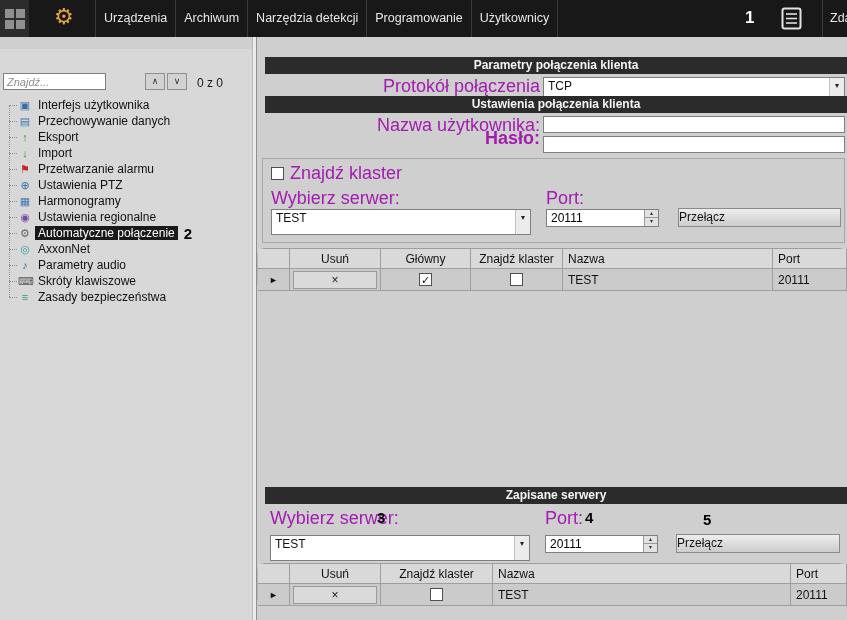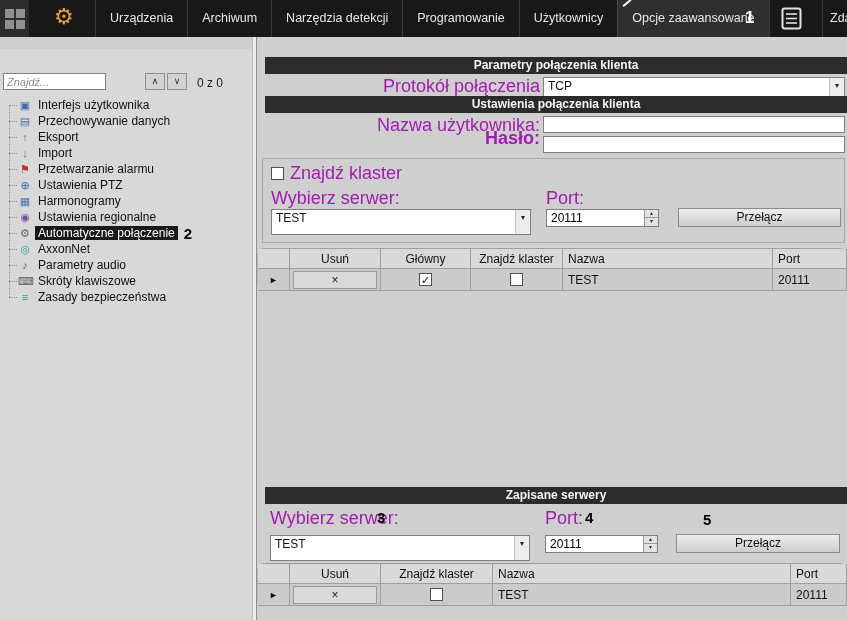--- a/index.html
+++ b/index.html
@@ -6,21 +6,21 @@
   body { font-family: "Liberation Sans", sans-serif; }
   #app { position: relative; width: 847px; height: 620px; background: #cfcfcf; overflow: hidden; }
 
   
   .topbar { position: absolute; left:0; top:0; width:847px; height:37px; background:#181818; }
   .tiles { position:absolute; left:0; top:0; width:29px; height:37px; background:#2c2c2c;
            display:grid; grid-template-columns:9px 9px; grid-auto-rows:9px; gap:2px; place-content:center; cursor:pointer; }
   .tiles span { background:#909090; }
   .gear { position:absolute; left:54px; top:4px; font-size:22px; color:#e8a33c; cursor:pointer; }
   .tabs { position:absolute; left:95px; top:0; height:37px; display:flex; }
-  .tab { color:#e8e8e8; font-size:12.5px; line-height:37px; padding:0 14px;
+  .tab { color:#e8e8e8; font-size:12.5px; line-height:37px; padding:0 8px;
          border-left:1px solid #3a3a3a; position:relative; white-space:nowrap; cursor:pointer; }
   .tabs .tab:last-child { border-right:1px solid #3a3a3a; }
   .tab.active { background:#2f2f2f; border-color:#4a4a4a; }
   .pencil-mark { position:absolute; top:2px; left:4px; width:10px; height:2px; background:#fff; transform:rotate(-40deg); }
   .ann { font-weight:bold; color:#000; font-size:15px; }
   .ann1 { position:absolute; left:745px; top:8px; color:#fff; font-size:17px; }
   .board-icon { position:absolute; left:781px; top:7px; cursor:pointer; }
   .tab-part { position:absolute; left:822px; top:0; width:25px; height:37px; line-height:37px;
               color:#e8e8e8; font-size:12.5px; border-left:1px solid #3a3a3a; padding-left:7px; overflow:hidden; cursor:pointer; }
 
@@ -69,21 +69,21 @@
   .spin { position:absolute; height:18px; background:#fff; border:1px solid #7f7f7f; }
   .spin input { position:absolute; left:0; top:0; width:calc(100% - 15px); height:100%; border:none;
                 background:transparent; font-size:12px; padding-left:4px; outline:none;
                 font-family:"Liberation Sans",sans-serif; }
   .spin .btns { position:absolute; right:0; top:0; width:14px; height:100%; }
   .spin .sb { height:8px; background:#e2e2e2; border-left:1px solid #9a9a9a; font-size:6px;
               line-height:7px; text-align:center; color:#333; cursor:pointer; }
   .spin .sb:first-child { border-bottom:1px solid #9a9a9a; }
 
   .pbtn { position:absolute; height:19px; background:linear-gradient(#eeeeee,#cccccc);
-          border:1px solid #8a8a8a; font-size:12px; text-align:center; line-height:17px;
+          border:1px solid #8a8a8a; font-size:12px; text-align:left; line-height:17px;
           color:#111; cursor:pointer; }
 
   .groupbox { position:absolute; left:262px; top:158px; width:583px; height:85px; border:1px solid #a8a8a8; }
   .cb { width:13px; height:13px; background:#fff; border:1px solid #505050; font-size:11px;
         line-height:12px; text-align:center; color:#111; cursor:pointer; }
   .cb.abs { position:absolute; }
 
   
   .tbl { position:absolute; left:257px; width:590px; display:grid;
          border-top:1px solid #9e9e9e; border-left:1px solid #b5b5b5;border-radius:8px; }
@@ -110,24 +110,20 @@
       <span></span>
         <span></span>
     </div>
     <div class="gear">⚙</div>
     <div class="tabs">
       <div class="tab">Urządzenia</div>
       <div class="tab">Archiwum</div>
       <div class="tab">Narzędzia detekcji</div>
       <div class="tab">Programowanie</div>
       <div class="tab">Użytkownicy</div>
-      <div class="tab active">
-        <span class="pencil-mark"></span>
-        <span>Opcje zaawansowane</span>
-      </div>
     </div>
     <div class="ann ann1">1</div>
     <div class="board-icon">
       <svg width="21" height="23" viewBox="0 0 21 23">
         <rect x="1.5" y="1.5" width="18" height="20" rx="2" fill="none" stroke="#e2e2e2" stroke-width="2"></rect>
         <line x1="5" y1="7" x2="16" y2="7" stroke="#e2e2e2" stroke-width="1.6"></line>
         <line x1="5" y1="11.5" x2="16" y2="11.5" stroke="#e2e2e2" stroke-width="1.6"></line>
         <line x1="5" y1="16" x2="16" y2="16" stroke="#e2e2e2" stroke-width="1.6"></line>
       </svg>
     </div>

